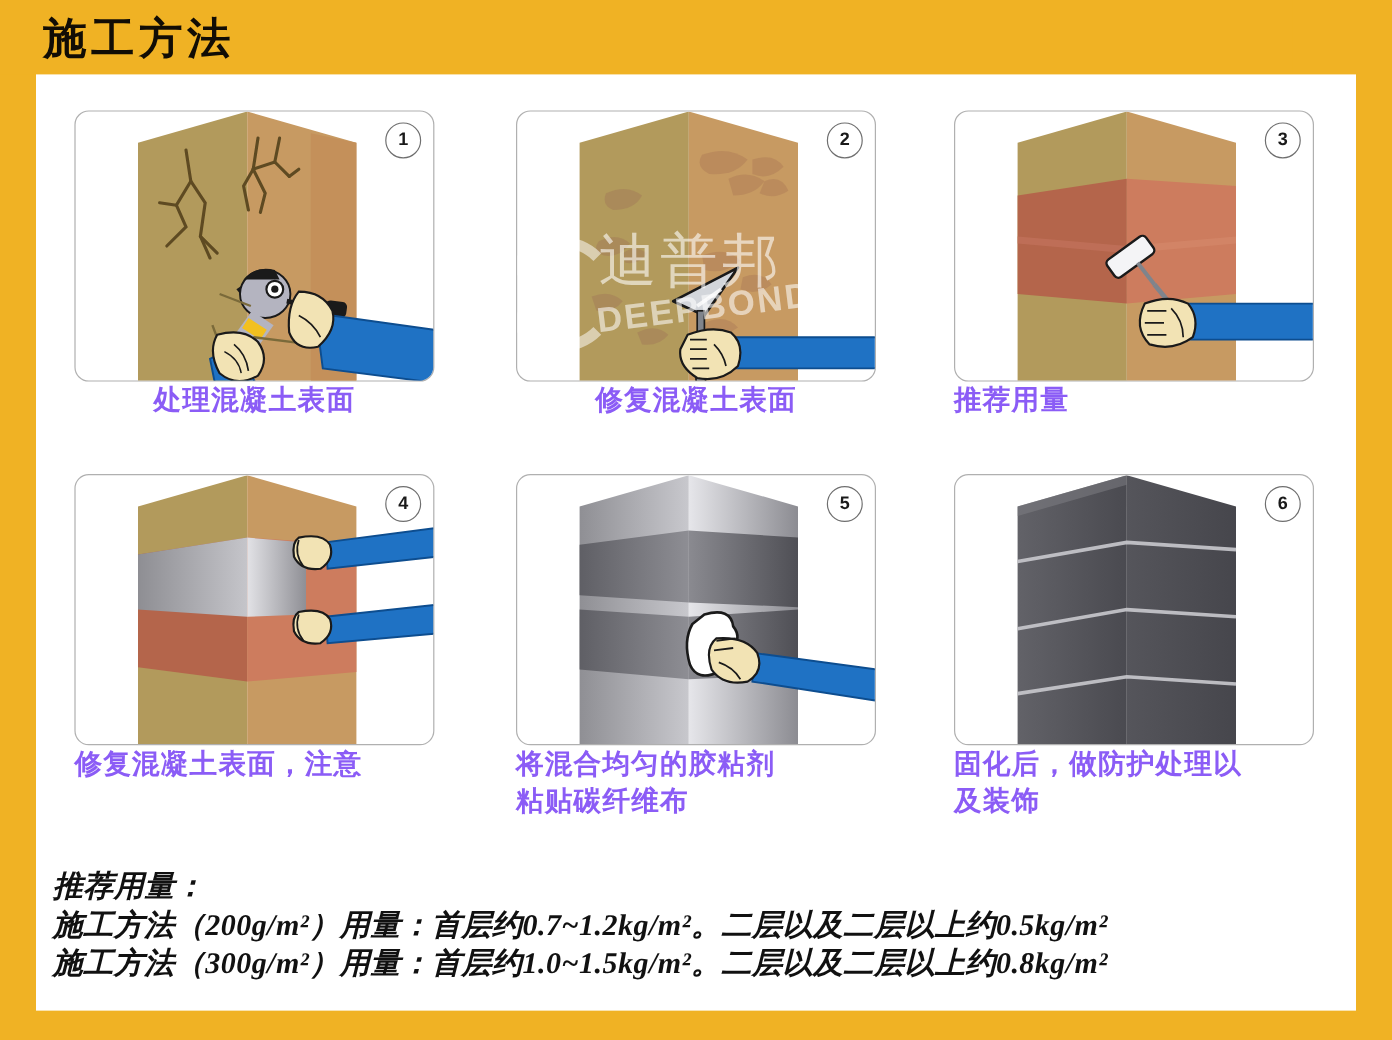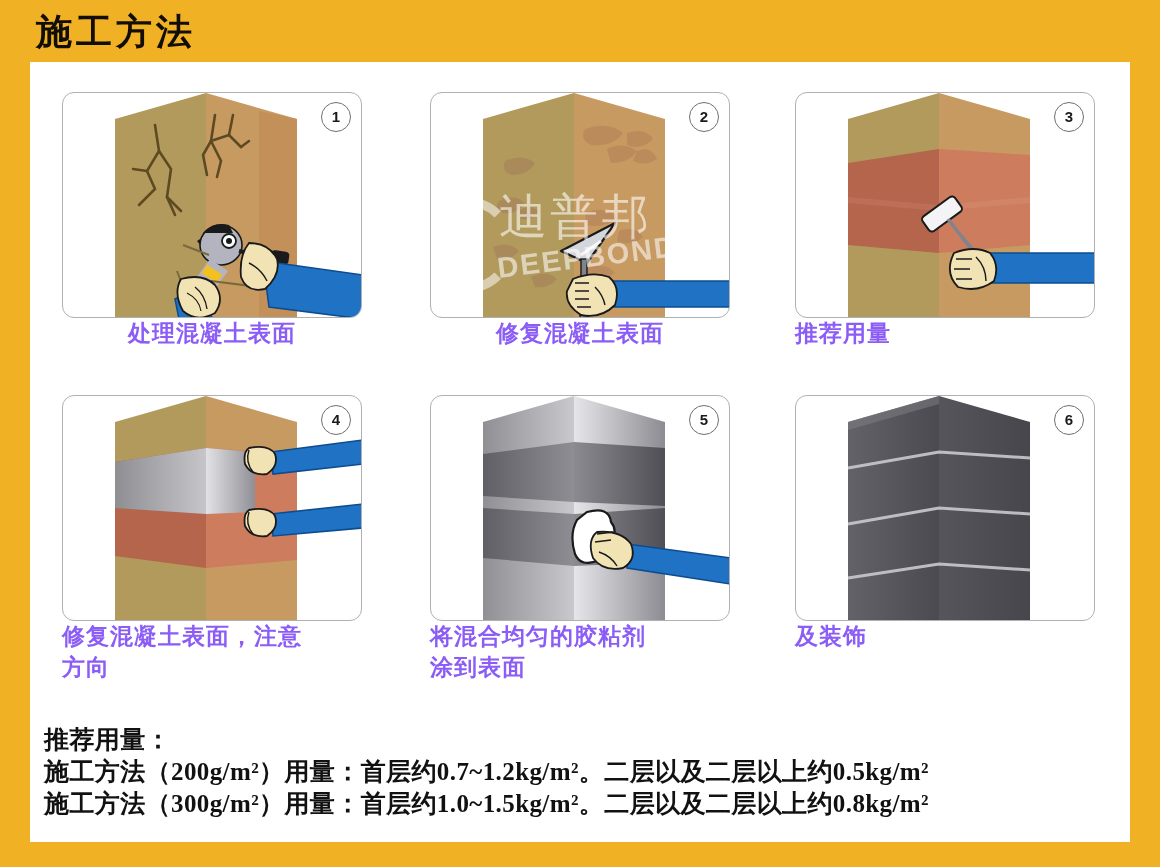--- a/index.html
+++ b/index.html
@@ -130,20 +130,21 @@
     border-right-color: transparent;
   }
 
   
   .footer {
     position: absolute;
     left: 0; top: 662px;
     width: 1100px; height: 118px;
     padding-left: 14px;
     background: #ffffff;
+    font-style: italic;
   }
   .foot-line {
     font-family: "Liberation Serif", "DejaVu Serif", serif;
     font-size: 25px;
     font-weight: bold;
     color: #111111;
     line-height: 1.28;
     white-space: nowrap;
     letter-spacing: 0.4px;
   }
@@ -327,21 +328,20 @@
             <g>
               <path d="M208,118 L300,108 L300,132 L210,140 Z" fill="#1f72c4" stroke="#0d4d8f" stroke-width="1.6"></path>
               <path d="M186,114 Q206,110 212,120 Q216,132 204,140 Q188,142 182,130 Q180,118 186,114 Z" fill="#f2e3b4" stroke="#1a1a1a" stroke-width="1.8"></path>
               <path d="M186,116 Q182,128 190,138" stroke="#1a1a1a" stroke-width="1.4" fill="none"></path>
             </g>
           </svg>
           <div class="badge">4</div>
         </div>
         <div class="caption">
           <div>修复混凝土表面，注意</div>
-          <div>方向</div>
         </div>
       </div>
 
       <div class="cell c1 r1">
         <div class="panel">
           <svg viewBox="0 0 300 226" width="300" height="226">
             <defs>
               <linearGradient id="gL5" x1="0" y1="0" x2="1" y2="0">
                 <stop offset="0%" stop-color="#8f8f94"></stop>
                 <stop offset="100%" stop-color="#c8c8cd"></stop>
@@ -375,21 +375,21 @@
               <path d="M196,148 L300,162 L300,188 L196,172 Z" fill="#1f72c4" stroke="#0d4d8f" stroke-width="1.6"></path>
               <path d="M166,136 Q190,134 200,148 Q206,164 192,172 Q172,176 162,162 Q156,144 166,136 Z" fill="#f2e3b4" stroke="#1a1a1a" stroke-width="1.8"></path>
               <path d="M166,138 L182,136 M164,146 L180,144" stroke="#1a1a1a" stroke-width="1.6"></path>
               <path d="M168,156 Q180,160 186,170" stroke="#1a1a1a" stroke-width="1.4" fill="none"></path>
             </g>
           </svg>
           <div class="badge">5</div>
         </div>
         <div class="caption">
           <div>将混合均匀的胶粘剂</div>
-          <div>涂到表面</div>
+          <div>粘贴碳纤维布</div>
         </div>
       </div>
 
       <div class="cell c2 r1">
         <div class="panel">
           <svg viewBox="0 0 300 226" width="300" height="226">
             <defs>
               <linearGradient id="fL6" x1="0" y1="0" x2="1" y2="0">
                 <stop offset="0%" stop-color="#626268"></stop>
                 <stop offset="100%" stop-color="#4a4a50"></stop>
@@ -405,20 +405,21 @@
             <g stroke="#c9c9ce" stroke-width="3" fill="none" opacity="0.9">
               <path d="M52,72 L143,56 L234,62"></path>
               <path d="M52,128 L143,112 L234,118"></path>
               <path d="M52,182 L143,168 L234,174"></path>
             </g>
             <polygon points="52,26 143,0 143,8 52,34" fill="#7d7d84" opacity="0.55"></polygon>
           </svg>
           <div class="badge">6</div>
         </div>
         <div class="caption">
+          <div>固化后，做防护处理以</div>
           <div>及装饰</div>
         </div>
       </div>
 
     </div>
 
     <div class="footer">
       <div class="foot-line">推荐用量：</div>
       <div class="foot-line">施工方法（200g/m²）用量：首层约0.7~1.2kg/m²。二层以及二层以上约0.5kg/m²</div>
       <div class="foot-line">施工方法（300g/m²）用量：首层约1.0~1.5kg/m²。二层以及二层以上约0.8kg/m²</div>

